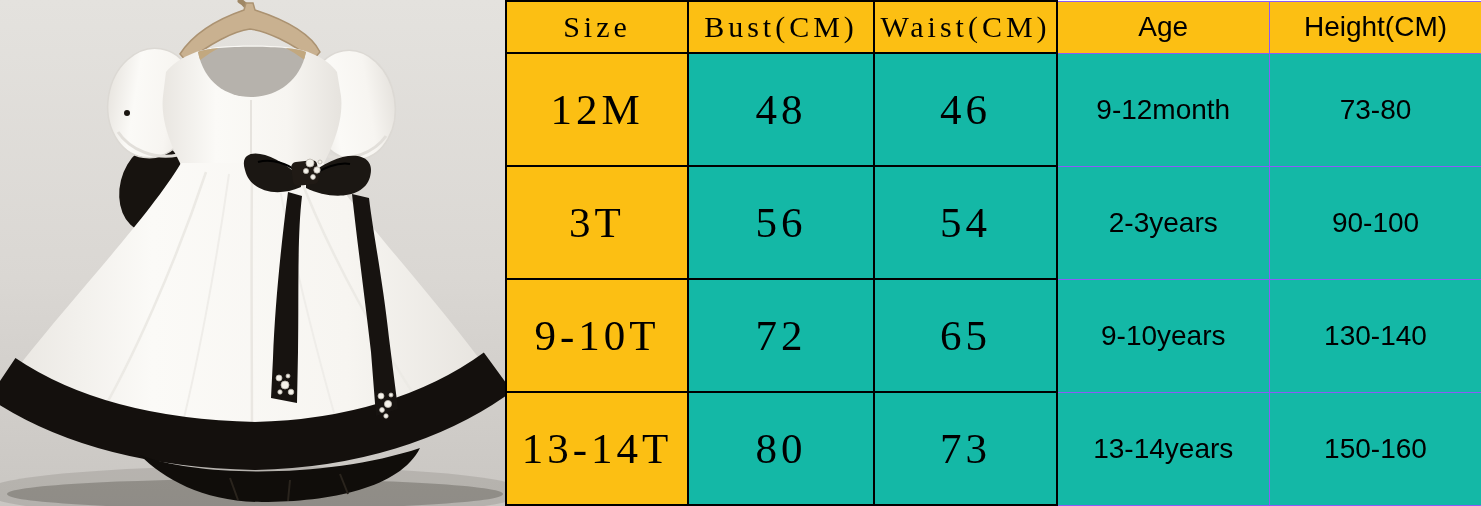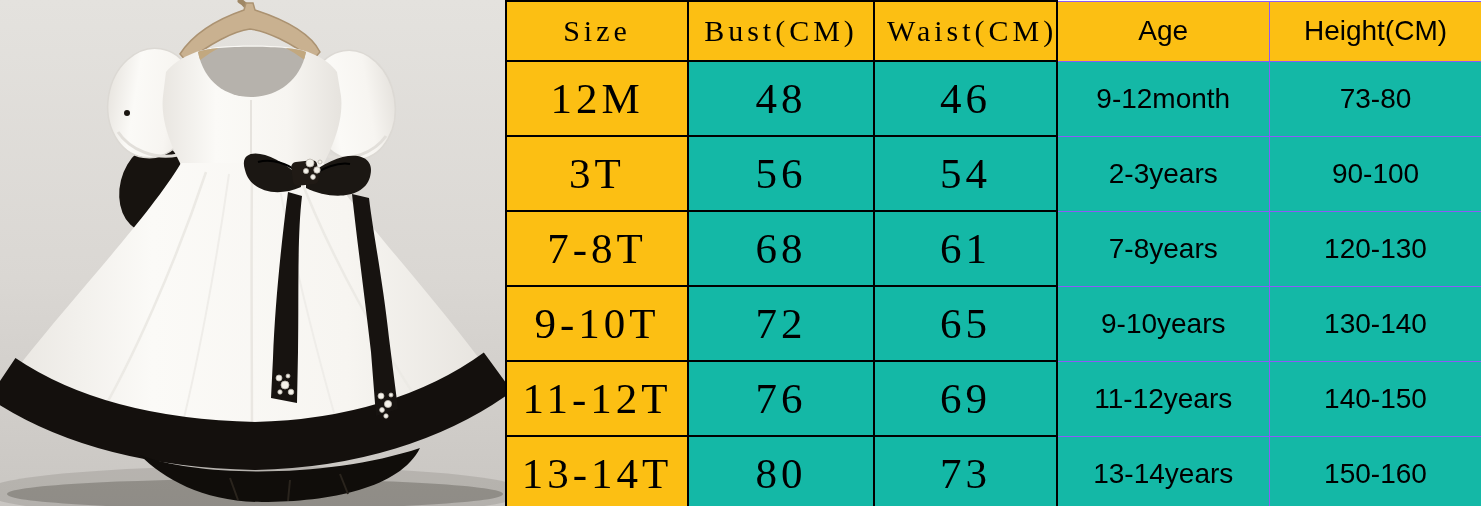--- a/index.html
+++ b/index.html
@@ -11,21 +11,21 @@
   
   .photo{width:505px;height:506px;flex:0 0 505px;position:relative;background:#dedbd7;}
   .photo svg{display:block;width:505px;height:506px;}
   
   .chart{width:976px;height:506px;flex:0 0 976px;}
   table.size-table{
     width:976px;height:506px;border-collapse:collapse;table-layout:fixed;
     background:#ffffff;
   }
   .size-table th,.size-table td{
-    padding:12px;text-align:center;vertical-align:middle;color:#000;
+    padding:4px;text-align:center;vertical-align:middle;color:#000;
     overflow:hidden;white-space:nowrap;
   }
   
   .cell-serif{
     font-family:"Liberation Serif","DejaVu Serif",serif;
     letter-spacing:4px;font-weight:400;
   }
   th.cell-serif{font-size:30px;}
   td.cell-serif{font-size:43px;}
   
@@ -166,39 +166,25 @@
           <td class="cell-sans  bg-white  bd-thin">73-80</td>
         </tr>
         <tr class="row-data">
           <td class="cell-serif bg-yellow bd-thick">3T</td>
           <td class="cell-serif bg-white  bd-thick">56</td>
           <td class="cell-serif bg-white  bd-thick">54</td>
           <td class="cell-sans  bg-white  bd-thin">2-3years</td>
           <td class="cell-sans  bg-white  bd-thin">90-100</td>
         </tr>
         <tr class="row-data">
-          <td class="cell-serif bg-yellow bd-thick">7-8T</td>
-          <td class="cell-serif bg-white  bd-thick">68</td>
-          <td class="cell-serif bg-white  bd-thick">61</td>
-          <td class="cell-sans  bg-white  bd-thin">7-8years</td>
-          <td class="cell-sans  bg-white  bd-thin">120-130</td>
-        </tr>
-        <tr class="row-data">
           <td class="cell-serif bg-yellow bd-thick">9-10T</td>
           <td class="cell-serif bg-white  bd-thick">72</td>
           <td class="cell-serif bg-white  bd-thick">65</td>
           <td class="cell-sans  bg-white  bd-thin">9-10years</td>
           <td class="cell-sans  bg-white  bd-thin">130-140</td>
-        </tr>
-        <tr class="row-data">
-          <td class="cell-serif bg-yellow bd-thick">11-12T</td>
-          <td class="cell-serif bg-white  bd-thick">76</td>
-          <td class="cell-serif bg-white  bd-thick">69</td>
-          <td class="cell-sans  bg-white  bd-thin">11-12years</td>
-          <td class="cell-sans  bg-white  bd-thin">140-150</td>
         </tr>
         <tr class="row-data">
           <td class="cell-serif bg-yellow bd-thick">13-14T</td>
           <td class="cell-serif bg-white  bd-thick">80</td>
           <td class="cell-serif bg-white  bd-thick">73</td>
           <td class="cell-sans  bg-white  bd-thin">13-14years</td>
           <td class="cell-sans  bg-white  bd-thin">150-160</td>
         </tr>
       </tbody>
     </table>

